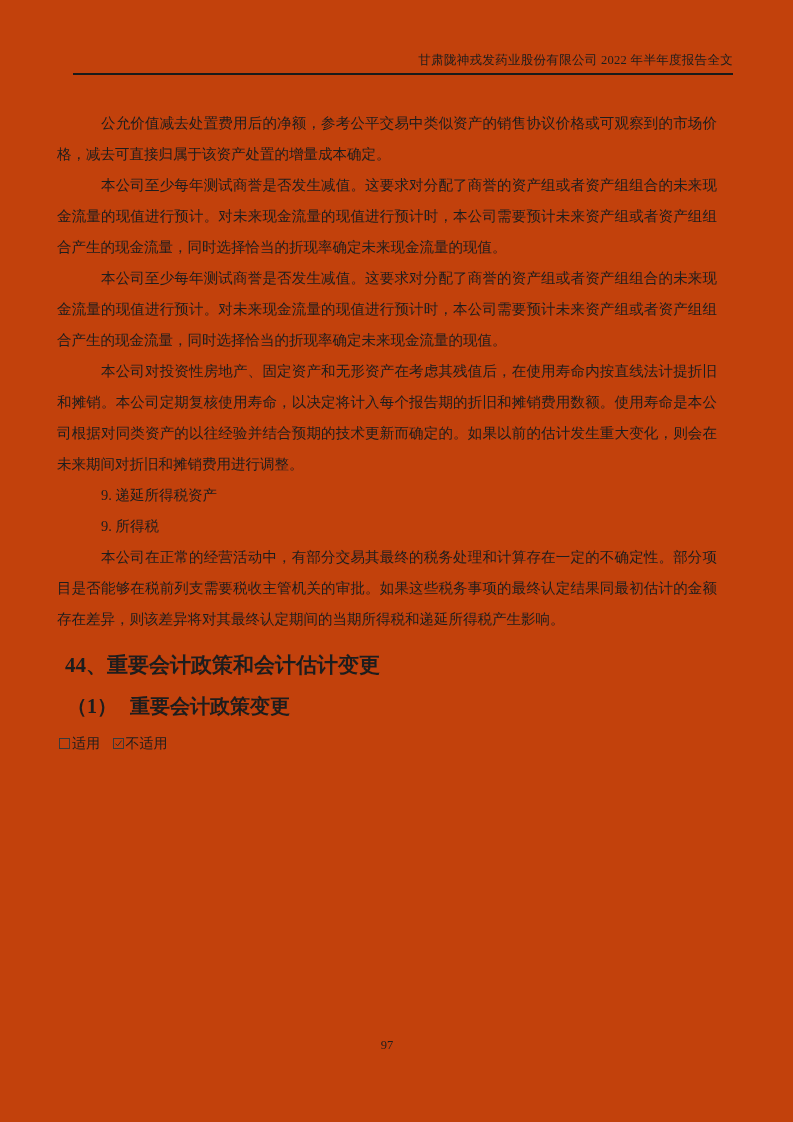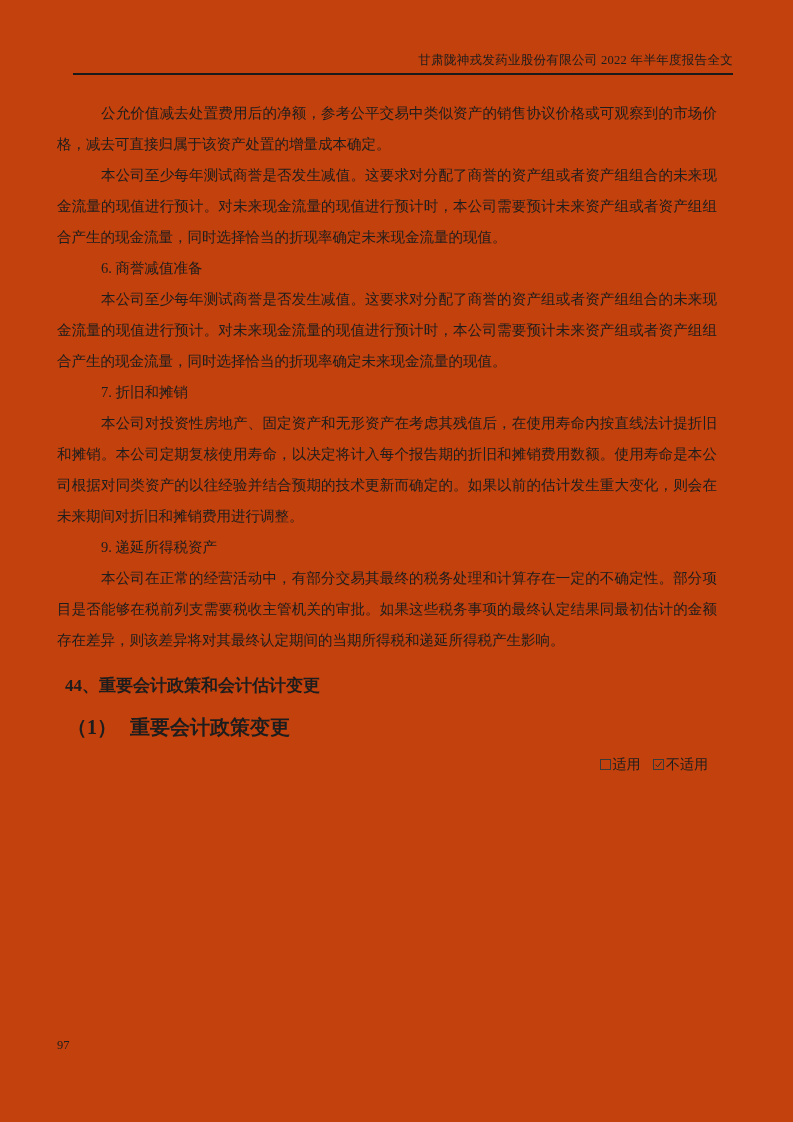--- a/index.html
+++ b/index.html
@@ -20,101 +20,100 @@
     width: 660px;
     text-align: right;
     font-size: 12.5px;
     line-height: 17px;
     padding-bottom: 4px;
     border-bottom: 2px solid #1a1a1a;
     letter-spacing: 0.3px;
   }
   .doc-body {
     position: absolute;
-    top: 98px;
+    top: 108px;
     left: 57px;
     width: 660px;
     font-size: 14.5px;
     line-height: 31px;
     text-align: justify;
   }
   .para {
     text-indent: 44px;
     text-align: justify;
   }
   .num-heading {
     text-indent: 44px;
     text-align: left;
   }
   .section-heading {
     margin: 17px 0 0 8px;
-    font-size: 17px;
+    font-size: 21px;
     line-height: 26px;
     font-weight: bold;
     font-family: "Liberation Serif", "DejaVu Serif", serif;
     text-align: left;
     text-indent: 0;
   }
   .subsection-heading {
     margin: 16px 0 0 10px;
     font-size: 20px;
     line-height: 24px;
     font-weight: bold;
     text-align: left;
     text-indent: 0;
   }
   .subsection-heading .subsection-title { margin-left: 13px; }
   .applicability {
     margin: 15px 0 0 2px;
     font-size: 14px;
     line-height: 22px;
-    text-align: right;
+    text-align: left;
     text-indent: 0;
   }
   .cbx {
     display: inline-block;
     width: 11px;
     height: 11px;
     border: 1px solid #3a3a3a;
     vertical-align: -1px;
     margin-right: 2px;
     position: relative;
   }
   .cbx svg { position: absolute; left: 0; top: 0; width: 9px; height: 9px; }
   .cb-group { margin-right: 9px; }
   .page-number {
     position: absolute;
     top: 1037px;
     left: 57px;
     width: 660px;
-    text-align: left;
+    text-align: center;
     font-size: 12.5px;
     line-height: 16px;
   }
 </style>
 </head>
 <body>
 
 <div class="page">
 
   <div class="page-header">甘肃陇神戎发药业股份有限公司 2022 年半年度报告全文</div>
 
   <div class="doc-body">
 
     <p class="para">公允价值减去处置费用后的净额，参考公平交易中类似资产的销售协议价格或可观察到的市场价格，减去可直接归属于该资产处置的增量成本确定。</p>
     <p class="para">本公司至少每年测试商誉是否发生减值。这要求对分配了商誉的资产组或者资产组组合的未来现金流量的现值进行预计。对未来现金流量的现值进行预计时，本公司需要预计未来资产组或者资产组组合产生的现金流量，同时选择恰当的折现率确定未来现金流量的现值。</p>
 
-    <p class="num-heading">6. 商誉减值准备</p>
     <p class="para">本公司至少每年测试商誉是否发生减值。这要求对分配了商誉的资产组或者资产组组合的未来现金流量的现值进行预计。对未来现金流量的现值进行预计时，本公司需要预计未来资产组或者资产组组合产生的现金流量，同时选择恰当的折现率确定未来现金流量的现值。</p>
 
-    <p class="num-heading">7. 折旧和摊销</p>
     <p class="para">本公司对投资性房地产、固定资产和无形资产在考虑其残值后，在使用寿命内按直线法计提折旧和摊销。本公司定期复核使用寿命，以决定将计入每个报告期的折旧和摊销费用数额。使用寿命是本公司根据对同类资产的以往经验并结合预期的技术更新而确定的。如果以前的估计发生重大变化，则会在未来期间对折旧和摊销费用进行调整。</p>
 
     <p class="num-heading">9. 递延所得税资产</p>
 
+    <p class="num-heading">9. 所得税</p>
     <p class="para">本公司在正常的经营活动中，有部分交易其最终的税务处理和计算存在一定的不确定性。部分项目是否能够在税前列支需要税收主管机关的审批。如果这些税务事项的最终认定结果同最初估计的金额存在差异，则该差异将对其最终认定期间的当期所得税和递延所得税产生影响。</p>
 
     <h2 class="section-heading">44、重要会计政策和会计估计变更</h2>
 
     <h3 class="subsection-heading">
       <span class="subsection-number">（1）</span><span class="subsection-title">重要会计政策变更</span>
     </h3>
 
     <div class="applicability">
       <span class="cb-group">

